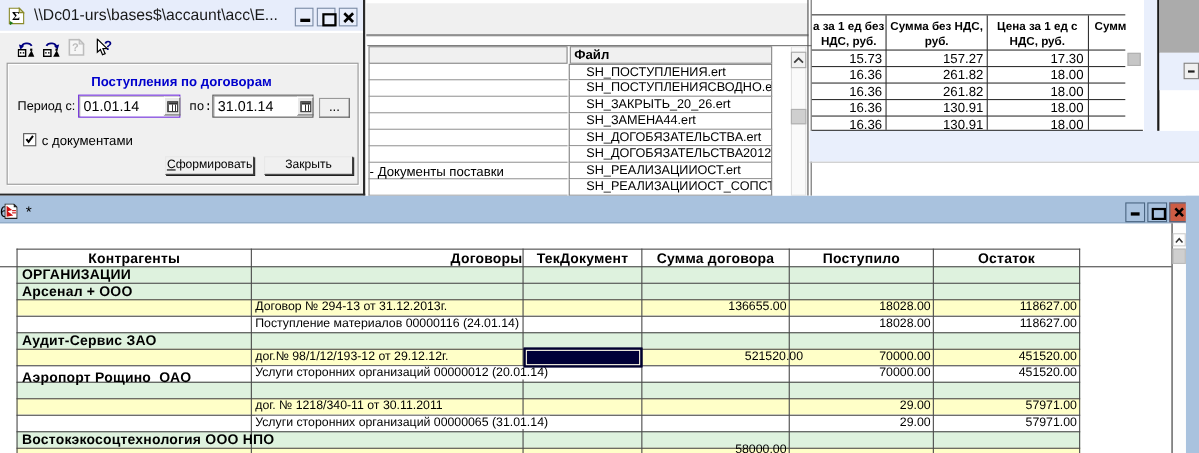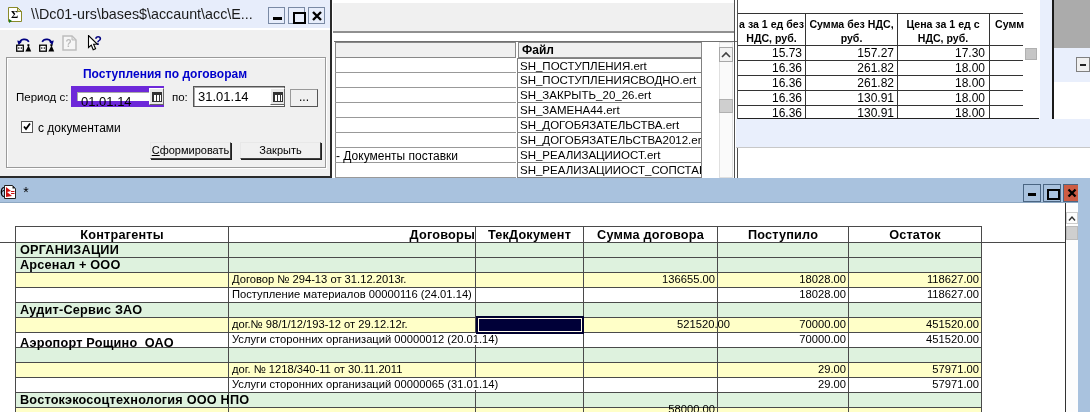--- a/index.html
+++ b/index.html
@@ -7,21 +7,21 @@
 .abs{position:absolute;}
 .vline{position:absolute;width:1px;background:#4a4a4a;}
 .hline{position:absolute;height:1px;background:#4a4a4a;}
 .row{position:absolute;left:15px;width:967px;height:15px;}
 .green{background:#def2de;}
 .yellow{background:#ffffc8;}
 .cellt{position:absolute;top:1.5px;white-space:nowrap;font-size:11.2px;text-align:right;}
 .b{font-weight:bold;font-size:12.7px;letter-spacing:0.2px;}
 .num{position:absolute;top:1.5px;text-align:right;white-space:nowrap;color:#000;font-size:11.2px;}
 .frow{height:15px;line-height:14px;border:1px solid #808080;border-top:none;background:#fff;
-  padding-left:2px;overflow:hidden;white-space:nowrap;box-sizing:border-box;font-size:11.5px;}
+  padding-left:15px;overflow:hidden;white-space:nowrap;box-sizing:border-box;font-size:11.5px;}
 .frow:first-child{border-top:1px solid #808080;height:15px;}
 .hcell{position:absolute;font-weight:bold;text-align:center;line-height:14px;font-size:10.6px;}
 .prow{height:14px;border-bottom:1px solid #333;position:relative;}
 .prow span{position:absolute;top:0;text-align:right;line-height:14px;}
 .prow span:nth-child(1){left:0;width:64px;}
 .prow span:nth-child(2){left:68px;width:88px;}
 .prow span:nth-child(3){left:160px;width:87px;}
 .tbtn{position:absolute;top:7px;width:17px;height:17px;border:1px solid #7a8aa5;box-sizing:border-box;}
 .calbtn{position:absolute;width:15px;height:17px;background:#e8e8e8;border:1px solid;border-color:#fff #666 #666 #fff;box-sizing:border-box;}
 .calbtn:after{content:"";position:absolute;left:2px;top:3px;width:8px;height:8px;
@@ -188,25 +188,25 @@
     <text x="3.5" y="11.5" font-size="10" font-weight="bold" fill="#bbbbbb" font-family="Liberation Sans,sans-serif">?</text>
   </svg>
   <svg class="abs" style="left:86px;top:35px;" width="17" height="17" viewBox="0 0 17 17">
     <text x="8.5" y="10" font-size="12" font-weight="bold" fill="#000080" font-family="Liberation Sans,sans-serif">?</text>
     <path d="M2.5 0.5 L2.5 12.5 L5.3 10.1 L7.2 14.8 L9.6 13.8 L7.6 9.2 L11.2 9 Z" fill="#fff" stroke="#000" stroke-width="1.1"></path>
   </svg>
 
   <div class="abs" style="left:6px;top:57px;width:318px;height:109px;border:1px solid #9a9a9a;box-shadow:1px 1px 0 #fff, inset 1px 1px 0 #fff;"></div>
   <div class="abs" style="left:0;top:67px;width:330px;text-align:center;font-weight:bold;color:#0000cc;">Поступления по договорам</div>
   <div class="abs" style="left:16px;top:91px;font-size:11.5px;">Период с:</div>
-  <div class="abs" style="left:71px;top:86px;width:93px;height:21px;background:#fff;border:6px solid #6d28d9;box-shadow:inset 1px 1px 0 #aaa;box-sizing:border-box;">
+  <div class="abs" style="left:71px;top:86px;width:93px;height:21px;background:#fff;border:1px solid #6d28d9;box-shadow:inset 1px 1px 0 #aaa;box-sizing:border-box;">
     <div style="position:absolute;left:4px;top:2px;font-size:13px;">01.01.14</div>
   </div>
   <div class="calbtn" style="left:149px;top:88px;"></div>
-  <div class="abs" style="left:172px;top:91px;font-size:11.5px;">по:</div>
+  <div class="abs" style="left:172px;top:91px;font-size:11.5px;font-family:Liberation Mono, monospace;">по:</div>
   <div class="abs" style="left:193px;top:86px;width:92px;height:21px;background:#fff;border:1px solid #555;box-shadow:inset 1px 1px 0 #aaa;box-sizing:border-box;">
     <div style="position:absolute;left:4px;top:2px;font-size:13px;">31.01.14</div>
   </div>
   <div class="calbtn" style="left:270px;top:88px;"></div>
   <div class="abs" style="left:290px;top:89px;width:28px;height:18px;background:#f0f0f0;border:1px solid #999;border-right-color:#555;border-bottom-color:#555;box-sizing:border-box;text-align:center;line-height:14px;">...</div>
 
   <div class="abs" style="left:21px;top:121px;width:12px;height:12px;background:#fff;border:1px solid #555;box-sizing:border-box;">
     <svg width="10" height="10" style="position:absolute;left:0;top:0;">
           <path d="M2 4.5 L4 7 L8 1.5" stroke="#000" stroke-width="1.8" fill="none"></path>
         </svg>

